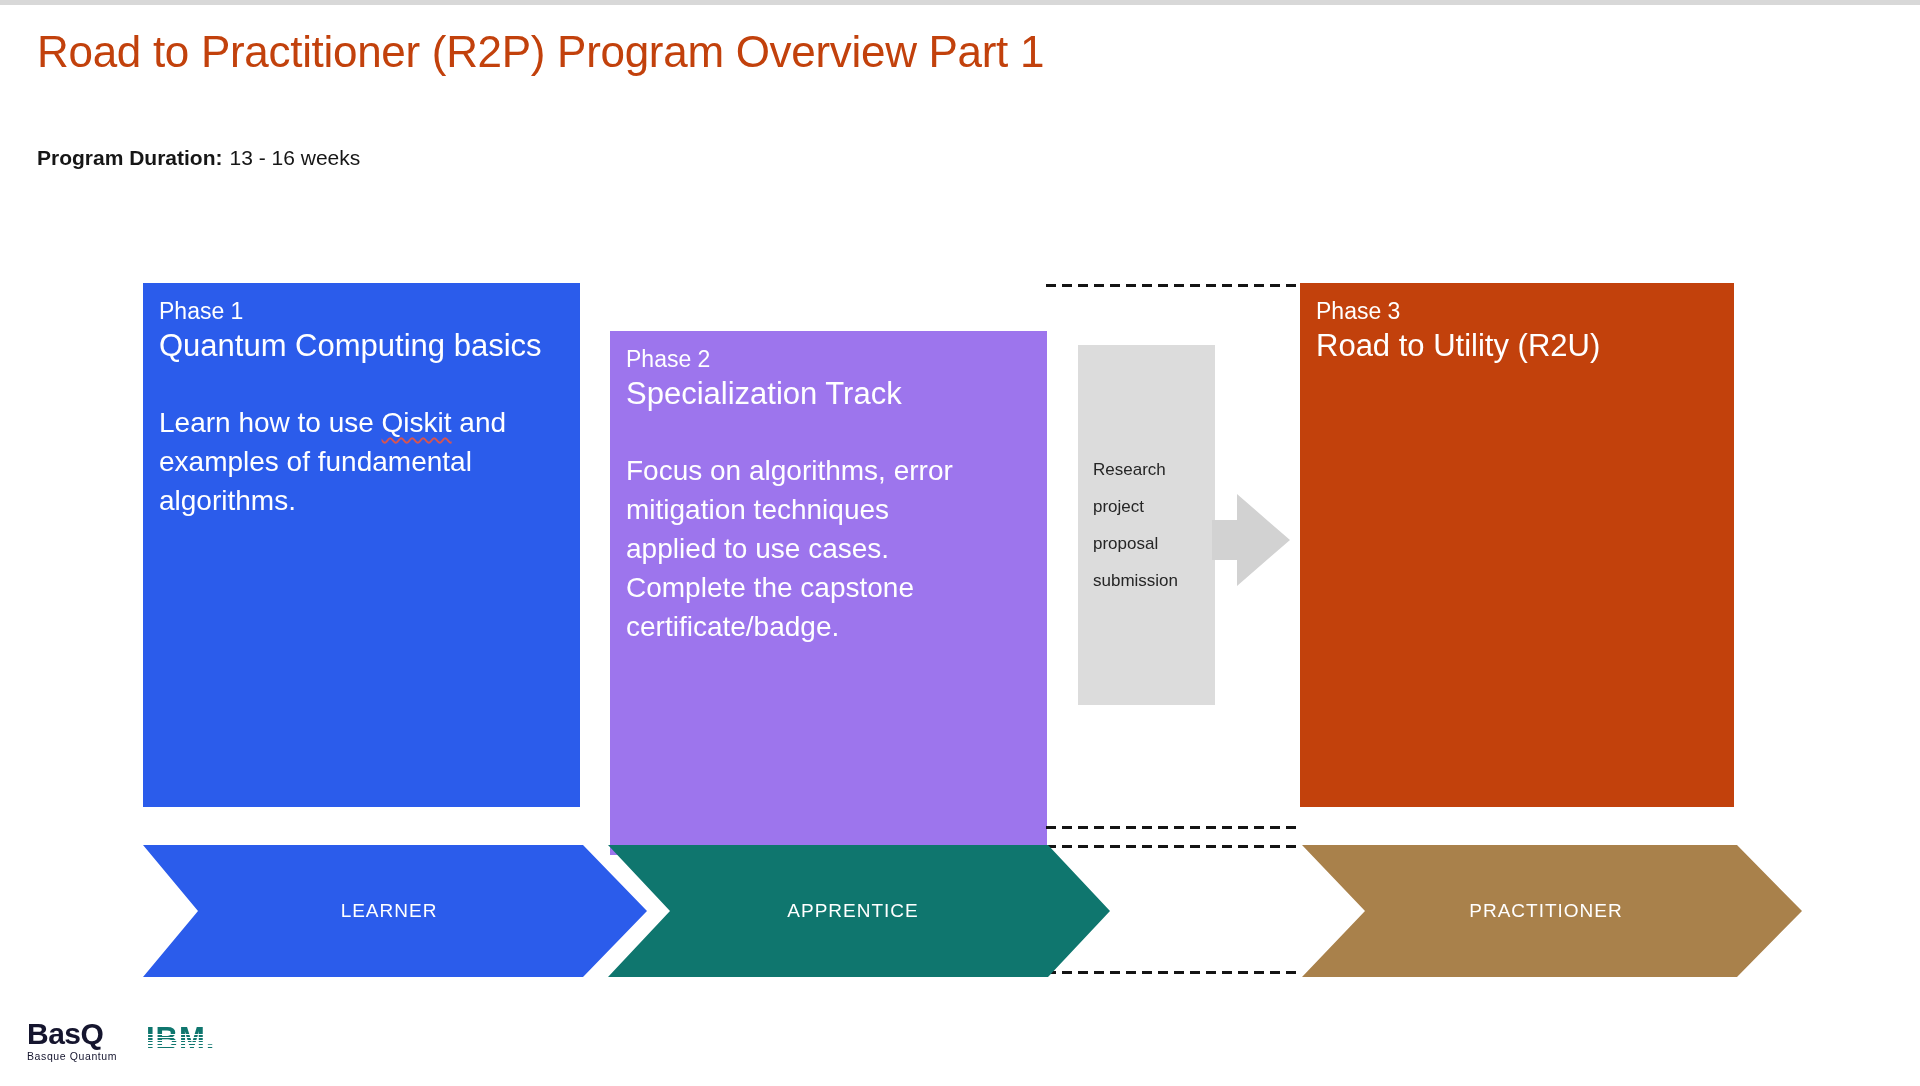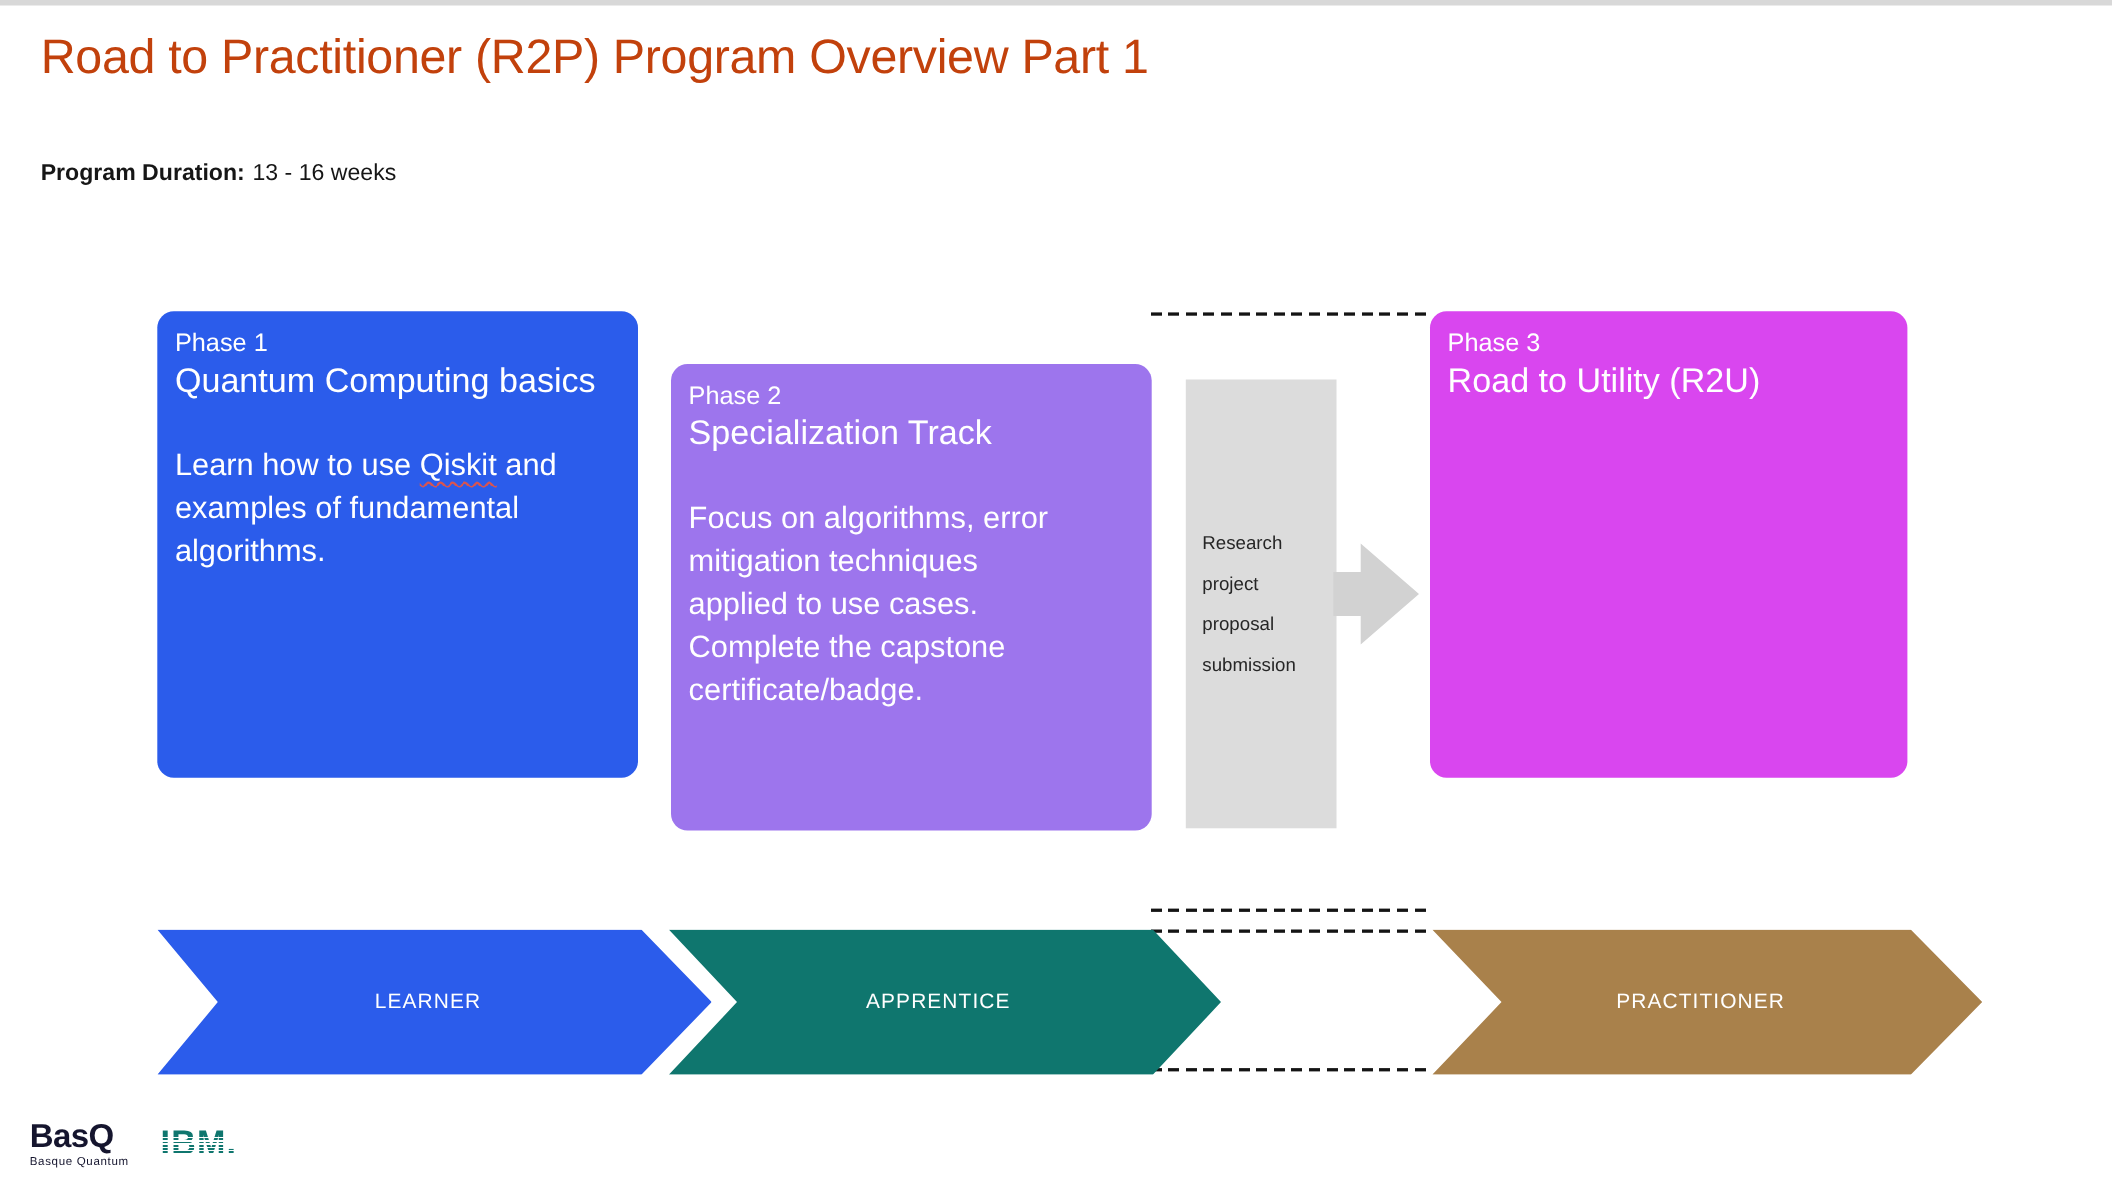--- a/index.html
+++ b/index.html
@@ -11,22 +11,22 @@
   .title{
     position:absolute;left:37px;top:27px;margin:0;
     font-size:44px;font-weight:400;letter-spacing:-0.3px;color:#c2410c;
   }
   .meta{position:absolute;left:37px;font-size:21px;color:#161616;}
   .meta .b{font-weight:700;margin-right:7px;}
   .meta1{top:146px;}
   .meta2{top:193px;}
 
   .phasebox{
-    position:absolute;top:283px;height:424px;box-sizing:border-box;
-    padding:13px 16px;color:#ffffff;border-radius:15px;
+    position:absolute;top:283px;height:524px;box-sizing:border-box;
+    padding:13px 16px;color:#ffffff;
   }
   .phase1{left:143px;width:437px;}
   .phase2{left:610px;width:437px;margin-top:48px;}
   .phase3{left:1300px;width:434px;}
   .plabel{font-size:23px;line-height:30px;}
   .ptitle{font-size:31px;line-height:40px;}
   .pdesc{margin:37px 0 0 0;font-size:28px;line-height:39px;}
   .pdesc div{min-height:39px;}
   .squiggle{
     text-decoration:underline;text-decoration-style:wavy;
@@ -37,21 +37,21 @@
   .dash{
     position:absolute;left:1046px;width:252px;height:3px;
     background:repeating-linear-gradient(90deg,#141414 0 10px,transparent 10px 16px);
   }
   .dash-t1{top:284px;}
   .dash-t2{top:826px;}
   .dash-t3{top:845px;}
   .dash-t4{top:971px;}
 
   .research{
-    position:absolute;left:1078px;top:345px;width:137px;height:408px;
+    position:absolute;left:1078px;top:345px;width:137px;height:360px;
     display:flex;align-items:center;box-sizing:border-box;padding-left:15px;
   }
   .research .rtext{font-size:17px;line-height:37px;color:#262626;}
   .arrow-wrap{position:absolute;left:1212px;top:488px;width:78px;height:104px;}
 
   .chev{
     position:absolute;top:845px;height:132px;
     display:flex;align-items:center;justify-content:center;
     color:#ffffff;font-size:19px;font-weight:500;letter-spacing:1px;
   }
@@ -102,21 +102,21 @@
     <div class="ptitle">Specialization Track</div>
     <div class="pdesc">
         <div>Focus on algorithms, error</div>
         <div>mitigation techniques</div>
         <div>applied to use cases.</div>
         <div>Complete the capstone</div>
         <div>certificate/badge.</div>
       </div>
   </div>
 
-  <div class="phasebox phase3" style="background-color: #d946ef;">
+  <div class="phasebox phase3" style="background-color: #c2410c;">
     <div class="plabel">Phase 3</div>
     <div class="ptitle">Road to Utility (R2U)</div>
   </div>
 
   <div class="dash dash-t1"></div>
   <div class="dash dash-t2"></div>
   <div class="dash dash-t3"></div>
   <div class="dash dash-t4"></div>
 
   <div class="research" style="background-color: rgb(220, 220, 220);">

